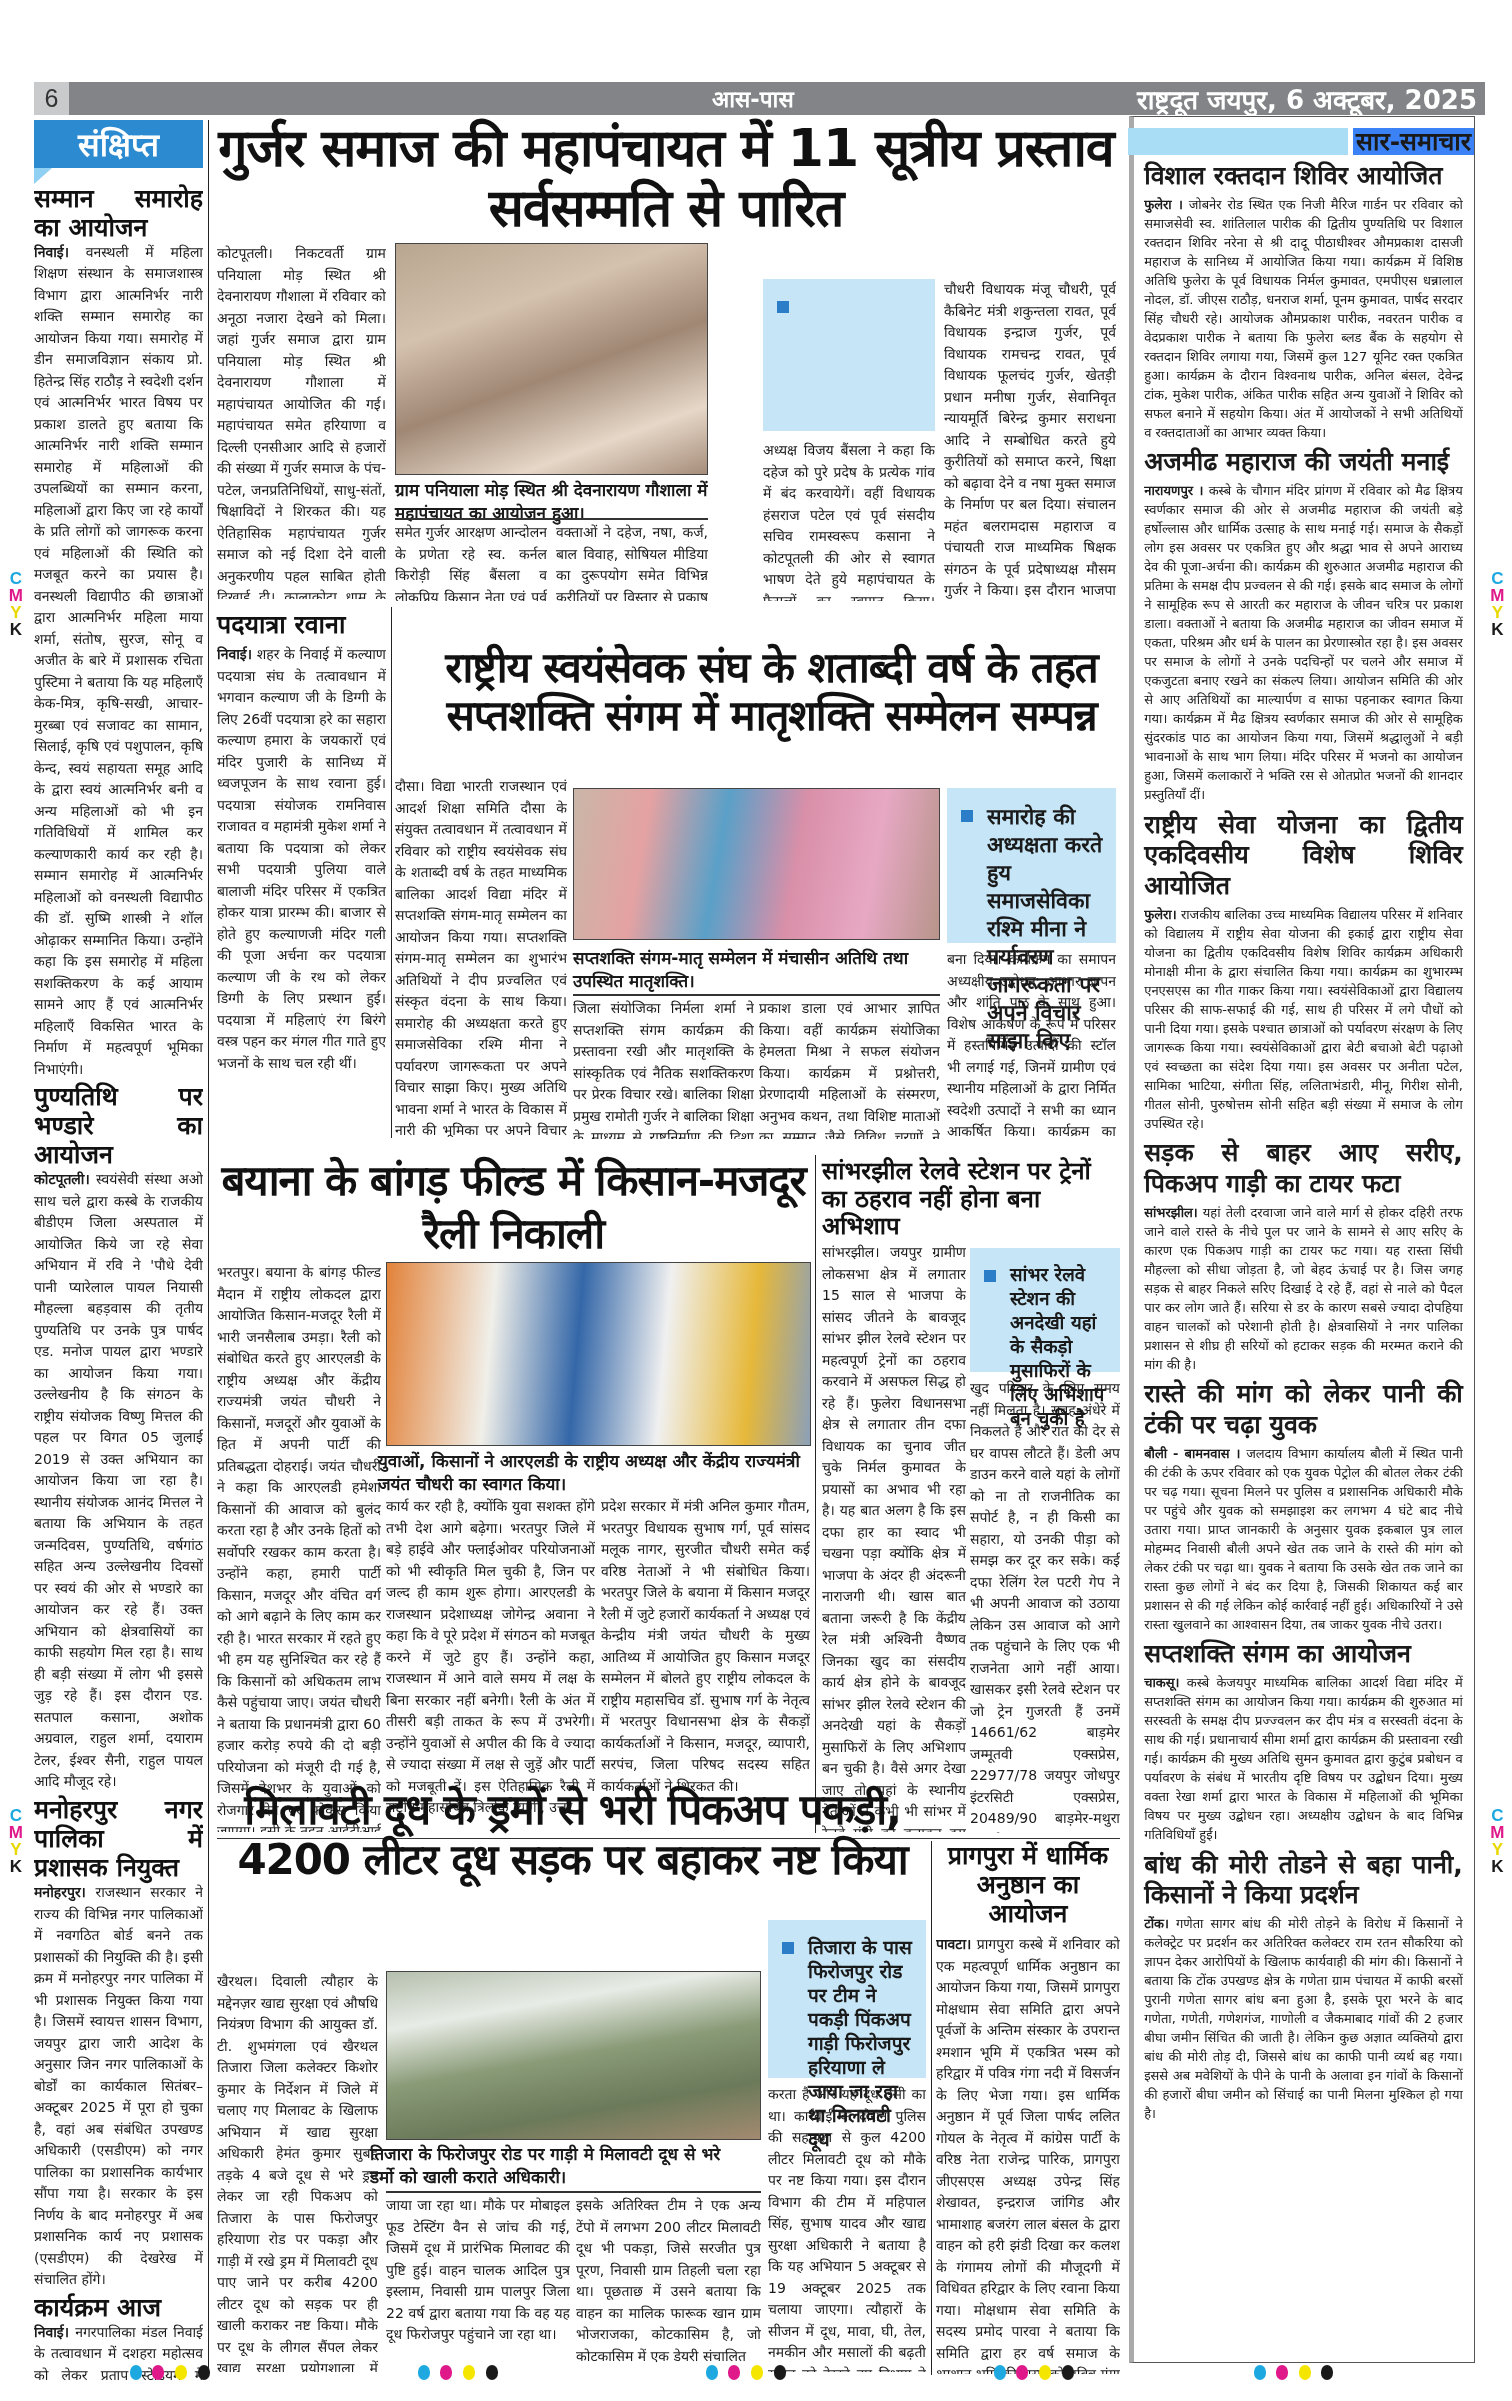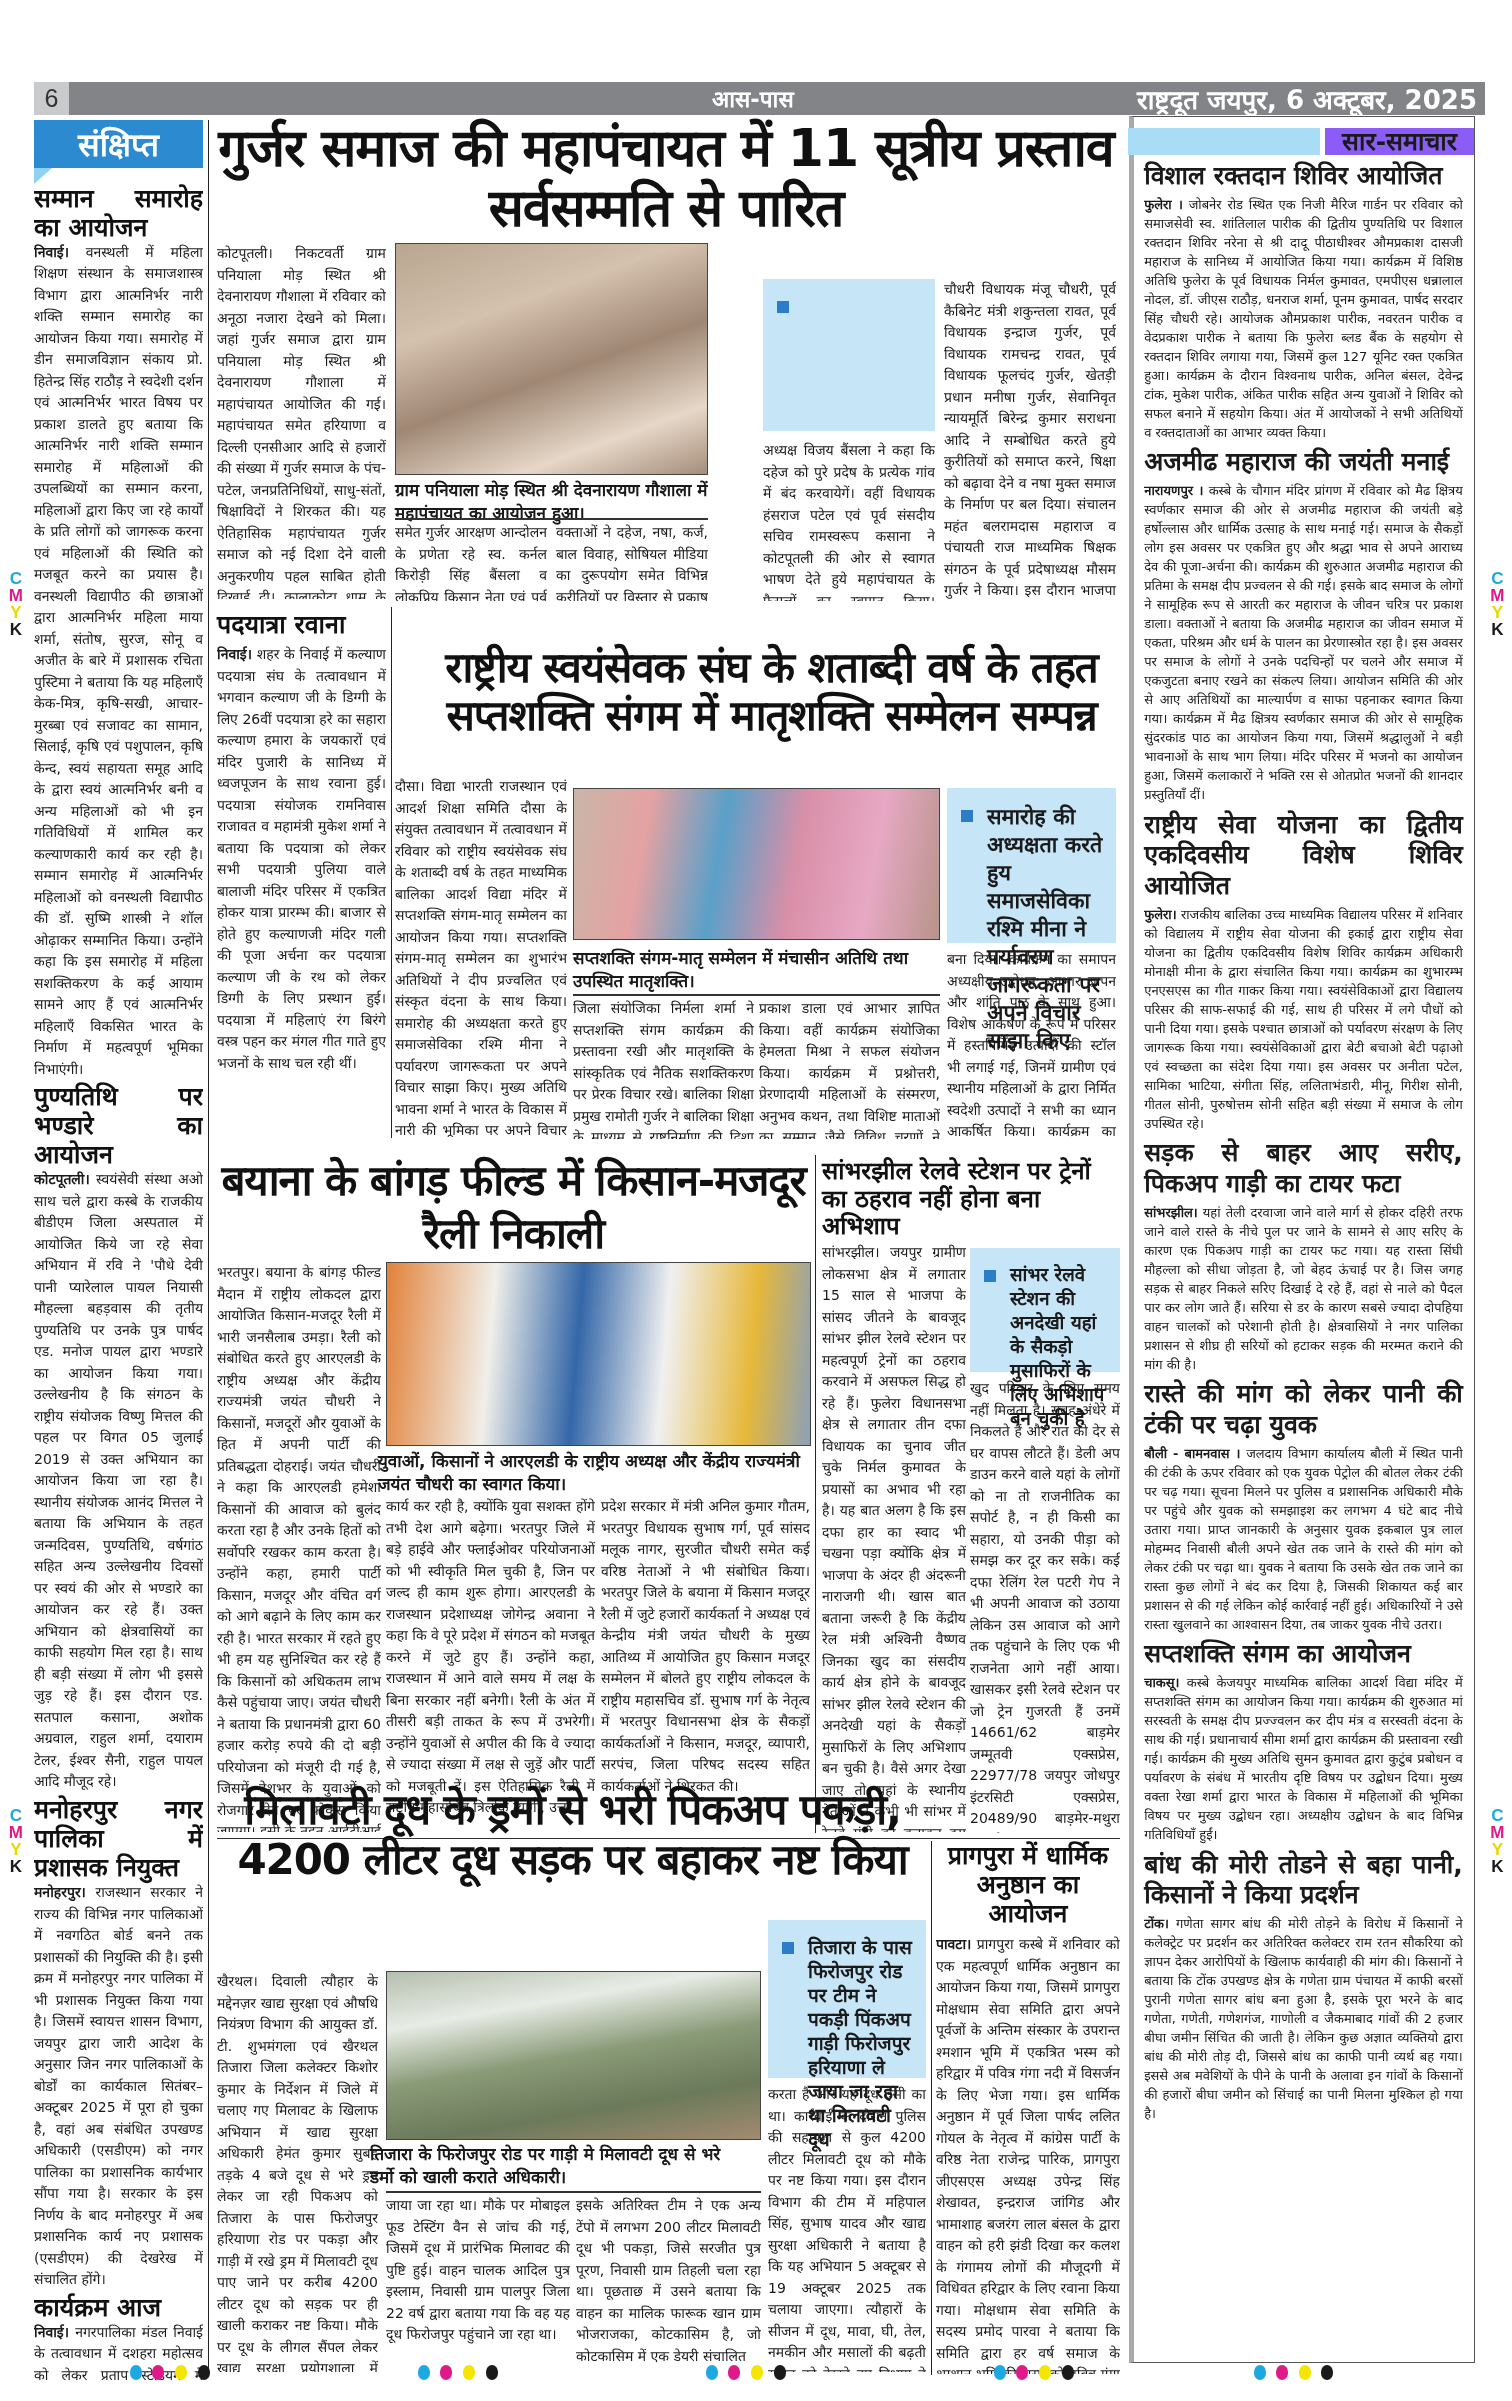--- a/index.html
+++ b/index.html
@@ -111,21 +111,21 @@
 <div class="pull" style="left:768px;top:1920px;width:158px;height:158px;font-size:19px;line-height:24px"><span class="sq"></span><span>तिजारा के पास फिरोजपुर रोड पर टीम ने पकड़ी पिंकअप गाड़ी फिरोजपुर हरियाणा ले जाया जा रहा था मिलावटी दूध</span></div>
 <div class="col" style="left:768px;top:2084px;width:158px;height:288px">करता है और यह दूध उसी का था। कार्रवाई के दौरान पुलिस की सहायता से कुल 4200 लीटर मिलावटी दूध को मौके पर नष्ट किया गया। इस दौरान विभाग की टीम में महिपाल सिंह, सुभाष यादव और खाद्य सुरक्षा अधिकारी ने बताया है कि यह अभियान 5 अक्टूबर से 19 अक्टूबर 2025 तक चलाया जाएगा। त्यौहारों के सीजन में दूध, मावा, घी, तेल, नमकीन और मसालों की बढ़ती खपत को देखते हुए विभाग ने जिले में व्यापक निरीक्षण एवं सैंपलिंग अभियान प्रारंभ किया है।</div>
 <div class="rule" style="left:931px;top:1841px;height:534px;width:0.6px"></div>
 
 <div class="abs ttl" style="left:936px;top:1841px;width:184px;font-size:25px;text-align:center;line-height:29px">प्रागपुरा में धार्मिक अनुष्ठान का आयोजन</div>
 <div class="col" style="left:936px;top:1934px;width:184px;height:440px"><b>पावटा।</b> <span>प्रागपुरा कस्बे में शनिवार को एक महत्वपूर्ण धार्मिक अनुष्ठान का आयोजन किया गया, जिसमें प्रागपुरा मोक्षधाम सेवा समिति द्वारा अपने पूर्वजों के अन्तिम संस्कार के उपरान्त श्मशान भूमि में एकत्रित भस्म को हरिद्वार में पवित्र गंगा नदी में विसर्जन के लिए भेजा गया। इस धार्मिक अनुष्ठान में पूर्व जिला पार्षद ललित गोयल के नेतृत्व में कांग्रेस पार्टी के वरिष्ठ नेता राजेन्द्र पारिक, प्रागपुरा जीएसएस अध्यक्ष उपेन्द्र सिंह शेखावत, इन्द्रराज जांगिड और भामाशाह बजरंग लाल बंसल के द्वारा वाहन को हरी झंडी दिखा कर कलश के गंगामय लोगों की मौजूदगी में विधिवत हरिद्वार के लिए रवाना किया गया। मोक्षधाम सेवा समिति के सदस्य प्रमोद पारवा ने बताया कि समिति द्वारा हर वर्ष समाज के श्मशान भूमि की भस्म को पवित्र गंगा नदी में प्रवाहित करने के लिए भेजा जाता है। इस वर्ष भी यह परंपरा निभाई गई।</span></div>
 
 <div class="rbox">
   <div style="display:flex;margin:11.3px 0 0 -5.6px;align-items:stretch;height:27px">
     <div style="flex:1;background:#a9dcf5;margin-right:5.6px"></div>
-    <div style="background:#8b5cf6;padding:0 17px;font-size:25px;font-weight:bold;line-height:27px">सार-समाचार</div>
+    <div style="background:#3b82f6;padding:0 3px;font-size:25px;font-weight:bold;line-height:27px">सार-समाचार</div>
   </div>
   <div class="col" style="position:relative;padding:0 10.2px 0 10.2px;width:339px;height:2202px;font-size:13px;line-height:19px">
     <div>
         <div class="rh">विशाल रक्तदान शिविर आयोजित</div>
         <p><b>फुलेरा ।</b> <span>जोबनेर रोड स्थित एक निजी मैरिज गार्डन पर रविवार को समाजसेवी स्व. शांतिलाल पारीक की द्वितीय पुण्यतिथि पर विशाल रक्तदान शिविर नरेना से श्री दादू पीठाधीश्वर औमप्रकाश दासजी महाराज के सानिध्य में आयोजित किया गया। कार्यक्रम में विशिष्ठ अतिथि फुलेरा के पूर्व विधायक निर्मल कुमावत, एमपीएस धन्नालाल नोदल, डॉ. जीएस राठौड़, धनराज शर्मा, पूनम कुमावत, पार्षद सरदार सिंह चौधरी रहे। आयोजक औमप्रकाश पारीक, नवरतन पारीक व वेदप्रकाश पारीक ने बताया कि फुलेरा ब्लड बैंक के सहयोग से रक्तदान शिविर लगाया गया, जिसमें कुल 127 यूनिट रक्त एकत्रित हुआ। कार्यक्रम के दौरान विश्वनाथ पारीक, अनिल बंसल, देवेन्द्र टांक, मुकेश पारीक, अंकित पारीक सहित अन्य युवाओं ने शिविर को सफल बनाने में सहयोग किया। अंत में आयोजकों ने सभी अतिथियों व रक्तदाताओं का आभार व्यक्त किया।</span></p>
       </div>
     <div>
         <div class="rh">अजमीढ महाराज की जयंती मनाई</div>
         <p><b>नारायणपुर ।</b> <span>कस्बे के चौगान मंदिर प्रांगण में रविवार को मैढ क्षित्रय स्वर्णकार समाज की ओर से अजमीढ महाराज की जयंती बड़े हर्षोल्लास और धार्मिक उत्साह के साथ मनाई गई। समाज के सैकड़ों लोग इस अवसर पर एकत्रित हुए और श्रद्धा भाव से अपने आराध्य देव की पूजा-अर्चना की। कार्यक्रम की शुरुआत अजमीढ महाराज की प्रतिमा के समक्ष दीप प्रज्वलन से की गई। इसके बाद समाज के लोगों ने सामूहिक रूप से आरती कर महाराज के जीवन चरित्र पर प्रकाश डाला। वक्ताओं ने बताया कि अजमीढ महाराज का जीवन समाज में एकता, परिश्रम और धर्म के पालन का प्रेरणास्त्रोत रहा है। इस अवसर पर समाज के लोगों ने उनके पदचिन्हों पर चलने और समाज में एकजुटता बनाए रखने का संकल्प लिया। आयोजन समिति की ओर से आए अतिथियों का माल्यार्पण व साफा पहनाकर स्वागत किया गया। कार्यक्रम में मैढ क्षित्रय स्वर्णकार समाज की ओर से सामूहिक सुंदरकांड पाठ का आयोजन किया गया, जिसमें श्रद्धालुओं ने बड़ी भावनाओं के साथ भाग लिया। मंदिर परिसर में भजनो का आयोजन हुआ, जिसमें कलाकारों ने भक्ति रस से ओतप्रोत भजनों की शानदार प्रस्तुतियाँ दीं।</span></p>
       </div>

